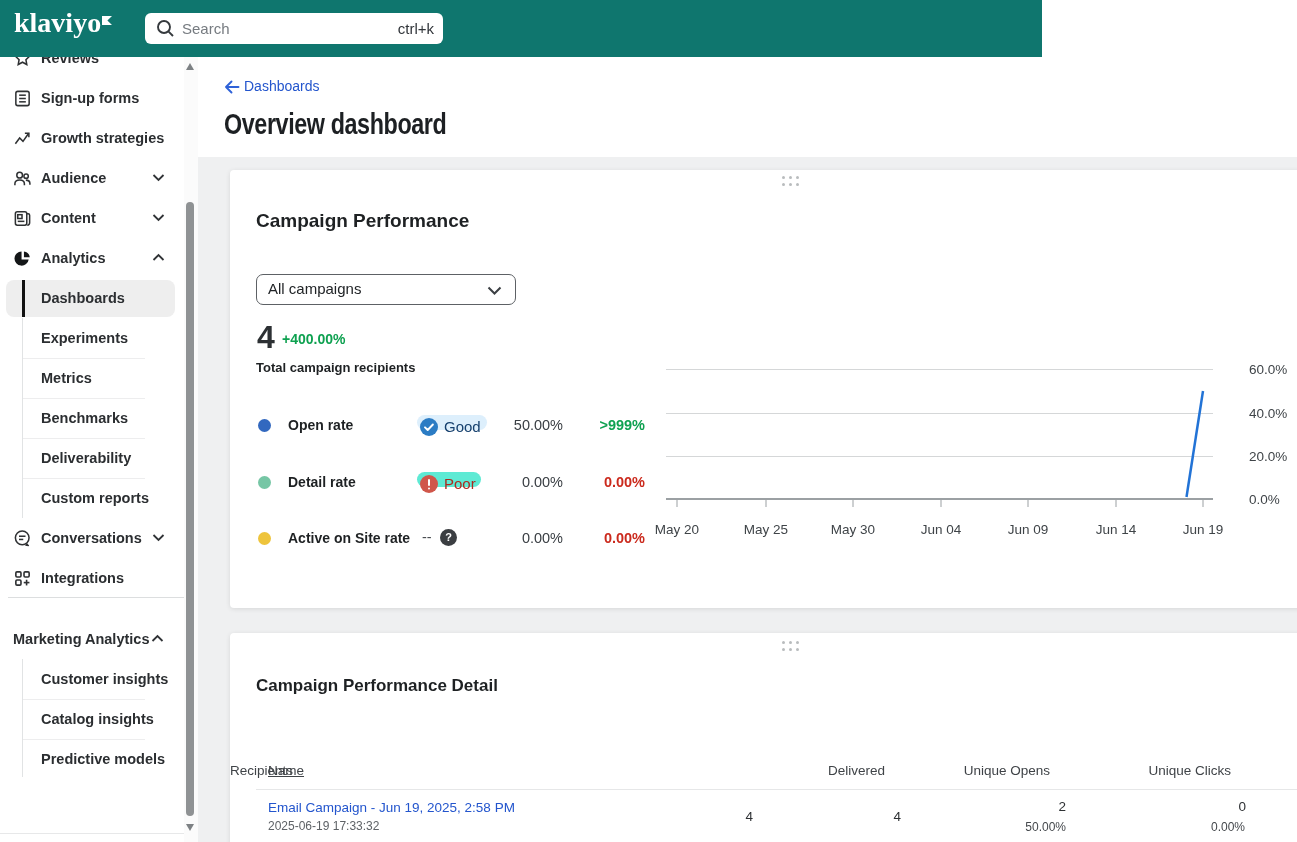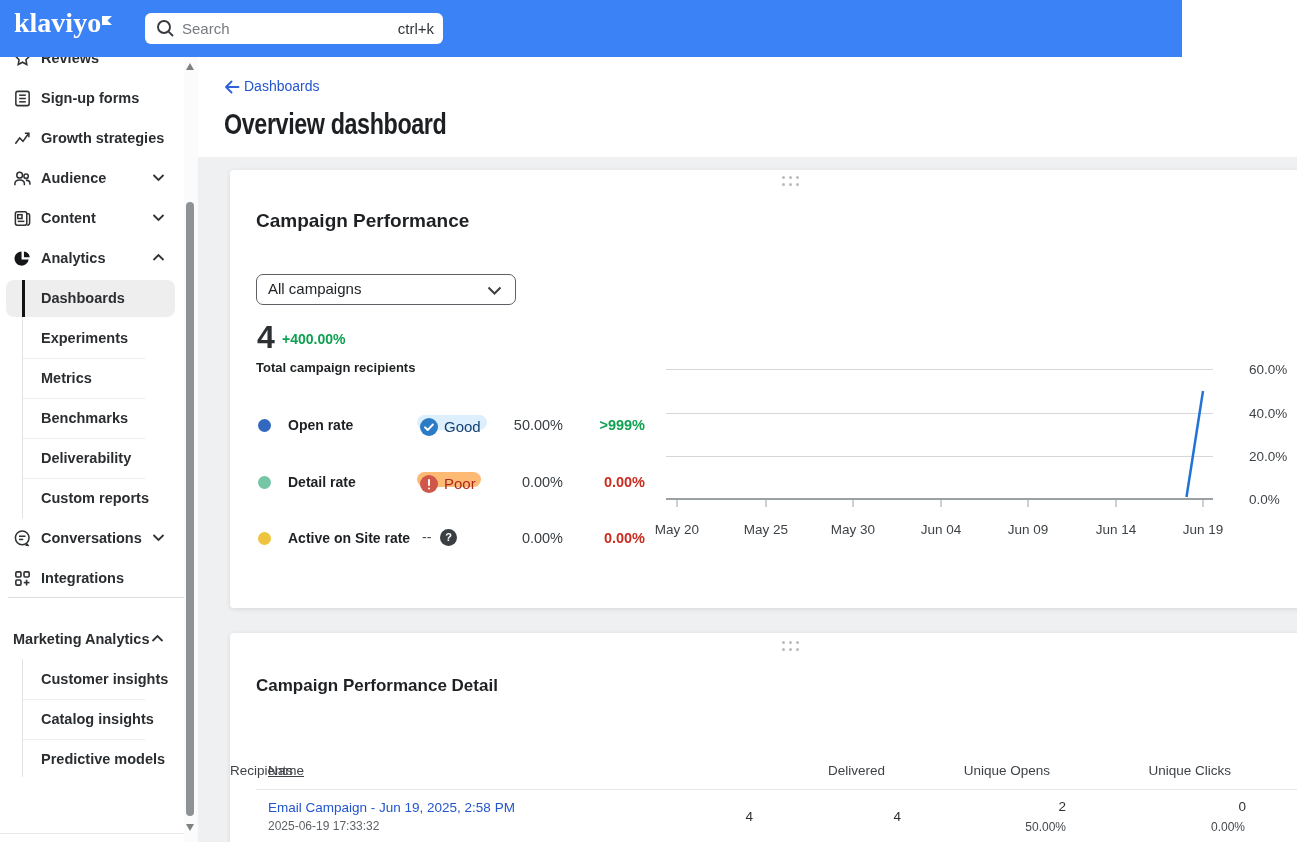--- a/index.html
+++ b/index.html
@@ -1,20 +1,20 @@
 <!DOCTYPE html>
 <html><head>
 <meta charset="utf-8">
 <style>
 * { margin:0; padding:0; box-sizing:border-box; }
 html,body { width:1297px; height:842px; overflow:hidden; }
 body { font-family:"Liberation Sans", sans-serif; position:relative; background:#fff; color:#26292c; }
 
 
-.topbar { position:absolute; left:0; top:0; width:1182px; height:57px; background:#3b82f6; }
+.topbar { position:absolute; left:0; top:0; width:1042px; height:57px; background:#0f766e; }
 .logo { position:absolute; left:14px; top:7px; color:#fff; font-family:"Liberation Serif", serif; font-size:28px; font-weight:700; }
 .logo .flag { position:absolute; left:88px; top:9px; }
 .search { position:absolute; left:145px; top:13px; width:298px; height:31px; background:#fff; border-radius:6px; }
 .search .mag { position:absolute; left:11px; top:6px; }
 .search .ph { position:absolute; left:37px; top:7px; font-size:15px; color:#767b80; }
 .search .kbd { position:absolute; right:9px; top:7px; font-size:15px; color:#303439; }
 
 
 .sidebar { position:absolute; left:0; top:57px; width:200px; height:785px; background:#fff; overflow:hidden; }
 .nav-item { position:absolute; left:0; width:184px; height:40px; }
@@ -58,21 +58,21 @@
 .delta-top { position:absolute; left:52px; top:161px; font-size:14px; font-weight:700; color:#0ea150; }
 .metric-lb { position:absolute; left:26px; top:190px; font-size:13px; font-weight:700; color:#1e2123; }
 
 .lrow { position:absolute; left:0; width:420px; height:24px; }
 .lrow .dot { position:absolute; left:28px; top:6px; width:13px; height:13px; border-radius:50%; }
 .lrow .nm { position:absolute; left:58px; top:4px; font-size:14px; font-weight:700; color:#1e2123; }
 .pill { position:absolute; left:187px; top:2px; height:15px; border-radius:12px; font-size:15px; }
 .pill .pic { position:absolute; left:3px; top:3px; width:18px; height:18px; }
 .pill .pt { position:absolute; left:27px; top:3px; }
 .pill.good { width:70px; background:#ddeffc; color:#15406e; }
-.pill.poor { width:64px; background:#fdba74; color:#ad291f; }
+.pill.poor { width:64px; background:#5eead4; color:#ad291f; }
 .lrow .val { position:absolute; right:87px; top:4px; font-size:14.5px; color:#393e43; }
 .lrow .dl { position:absolute; right:5px; top:4px; font-size:14.5px; font-weight:700; }
 .dl.g { color:#0ea150; } .dl.r { color:#cb2a1d; }
 .qwrap { position:absolute; left:192px; top:3px; height:24px; font-size:14.5px; color:#4a4e52; }
 
 
 .thead { position:absolute; top:130px; font-size:13.5px; color:#3f4347; }
 .thead-line { position:absolute; left:26px; top:156px; width:1048px; height:1px; background:#e6e7e8; }
 .tl { position:absolute; }
 .link { position:absolute; left:38px; top:167px; font-size:13.5px; color:#2355cd; }

